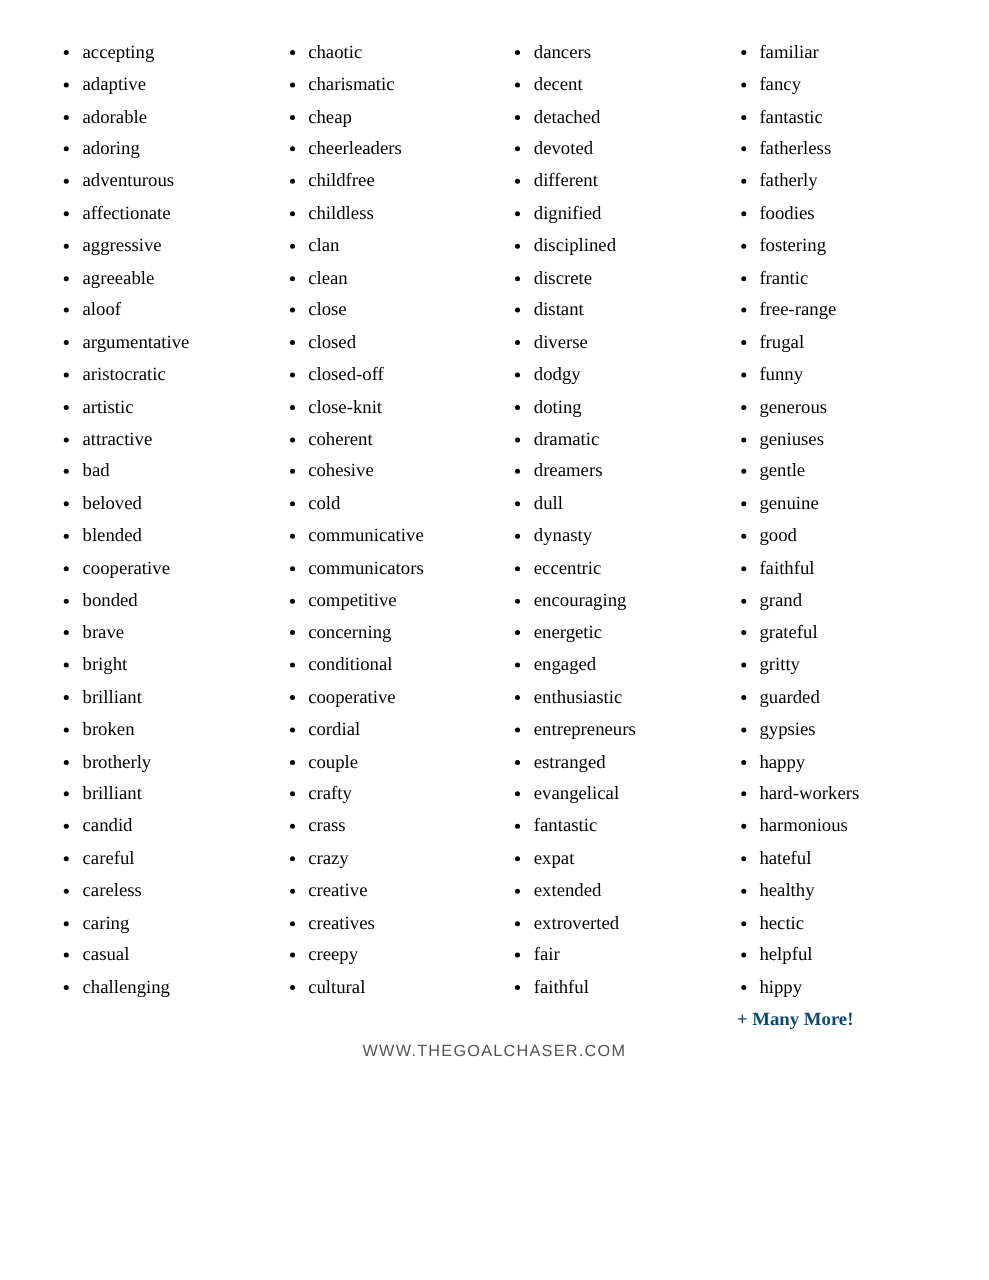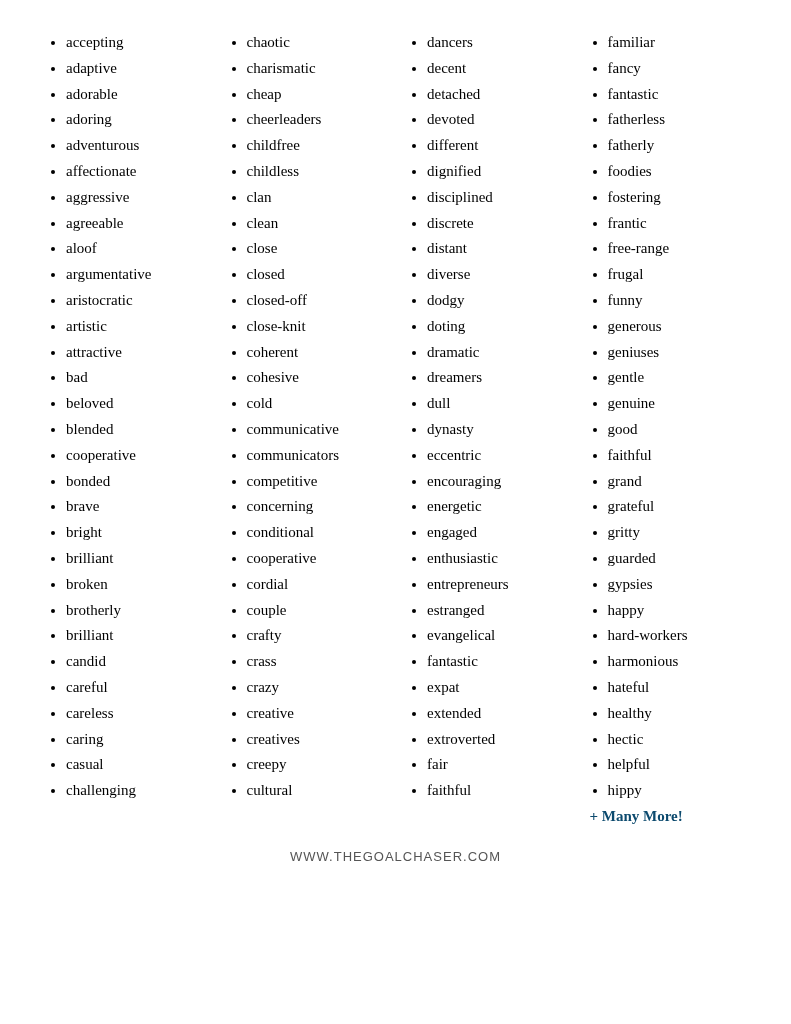--- a/index.html
+++ b/index.html
@@ -60,21 +60,21 @@
       font-size: 15px;
       font-weight: bold;
       color: #0c4a6e;
       margin-top: 4px;
       padding-left: 0;
       font-family: Georgia, serif;
     }
 
     .footer {
       text-align: center;
-      margin-top: 24px;
+      margin-top: 8px;
       font-size: 13px;
       color: #555;
       letter-spacing: 1px;
       font-family: Arial, sans-serif;
       padding-bottom: 15px;
     }
   </style>
 </head>
 <body>
 

